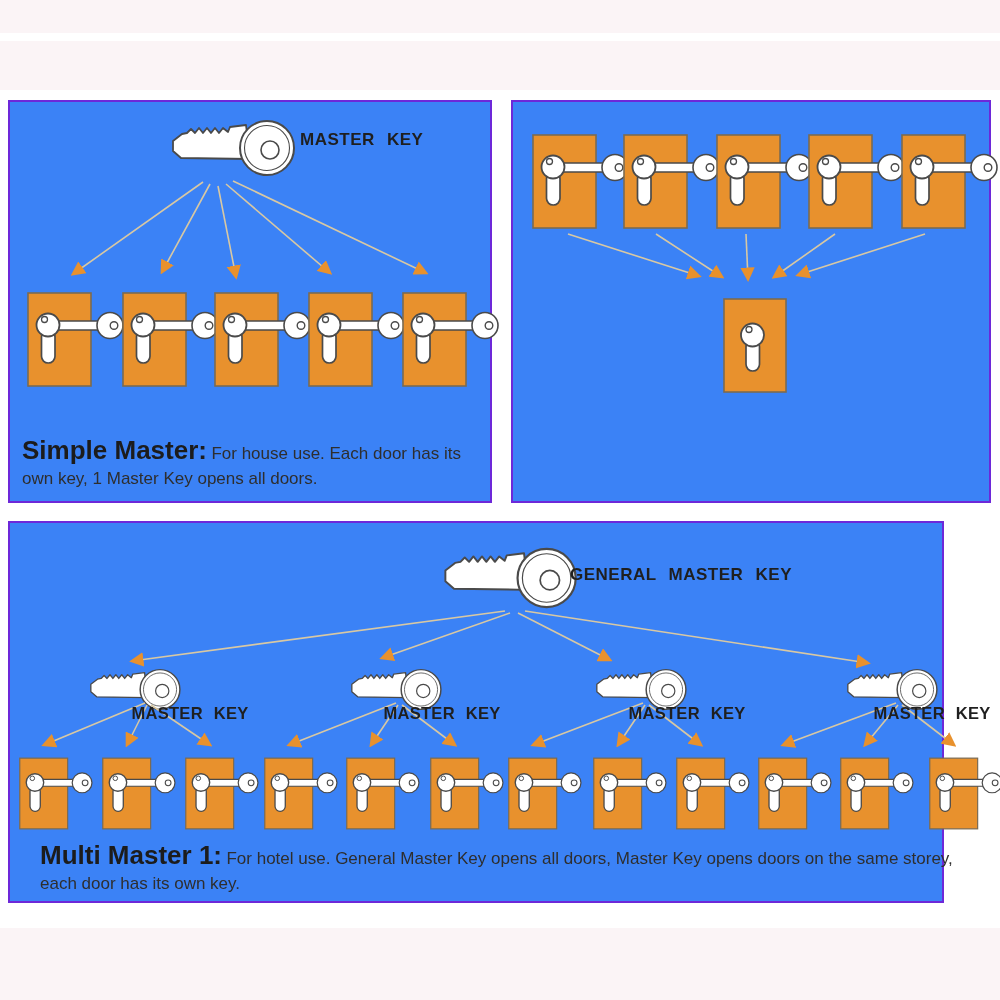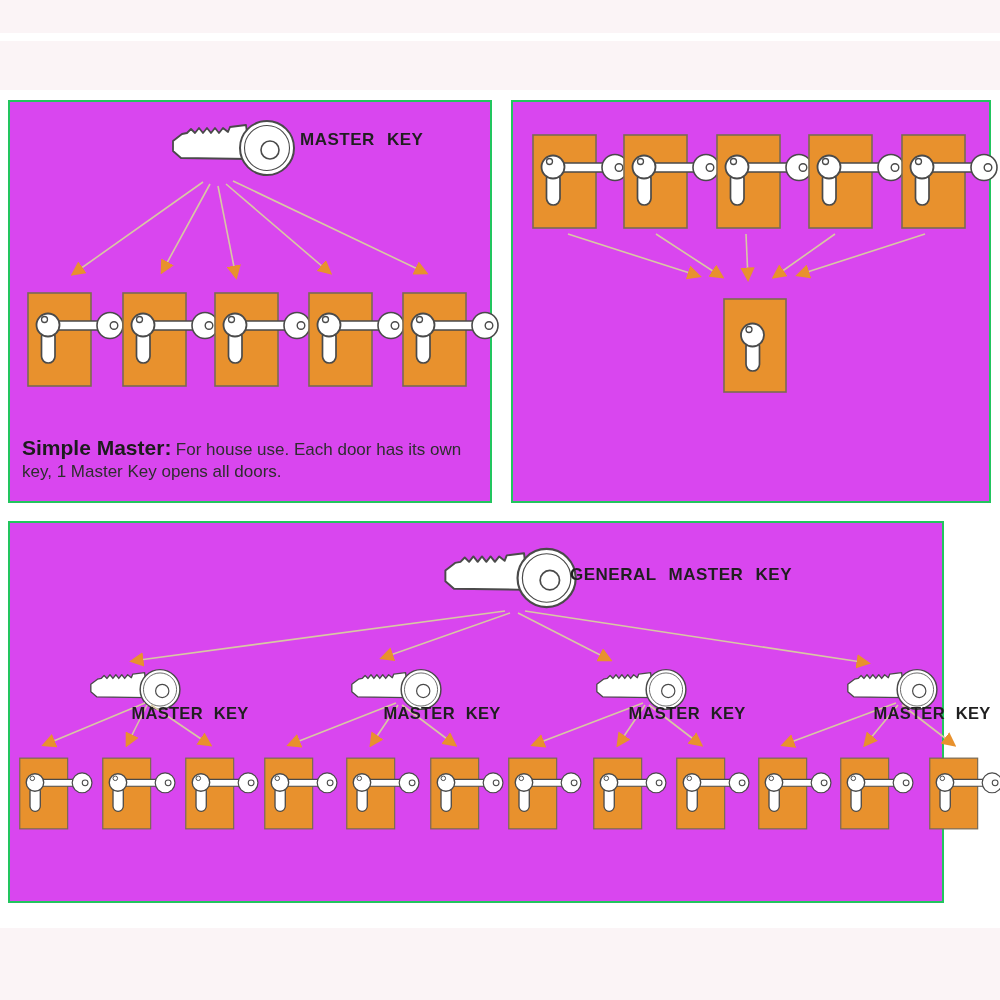--- a/index.html
+++ b/index.html
@@ -2,35 +2,35 @@
 <html><head>
 <meta charset="utf-8">
 <style>
   html,body{margin:0;padding:0;}
   body{
     width:1000px;height:1000px;position:relative;background:#ffffff;
     font-family:"Liberation Sans","DejaVu Sans",sans-serif;color:#262626;
     overflow:hidden;
   }
   .strip{position:absolute;left:0;width:1000px;background:#fbf4f6;}
-  .panel{position:absolute;background:#d946ef;border:2px solid #22c55e;box-sizing:border-box;}
+  .panel{position:absolute;background:#3b82f6;border:2px solid #6d28d9;box-sizing:border-box;}
   #panel-simple{left:8px;top:100px;width:484px;height:403px;}
   #panel-public{left:511px;top:100px;width:480px;height:403px;}
   #panel-multi{left:8px;top:521px;width:936px;height:382px;}
   .panel svg{position:absolute;left:0;top:0;overflow:visible;}
   .key-label{
     position:absolute;font-weight:bold;font-size:17px;letter-spacing:.5px;
     word-spacing:7px;color:#1f1f1f;white-space:nowrap;
   }
   .mk-label{
     position:absolute;font-weight:bold;font-size:16.5px;letter-spacing:.3px;
     word-spacing:6px;color:#1f1f1f;width:140px;text-align:center;white-space:nowrap;
   }
   .caption{position:absolute;line-height:1.3;}
-  .caption .hd{font-weight:bold;font-size:21px;color:#1c1c1c;text-align:right;}
+  .caption .hd{font-weight:bold;font-size:26px;color:#1c1c1c;text-align:right;}
   .caption .bd{font-size:17px;color:#2e2e2e;}
   line.arrow{stroke:#d8c8a3;stroke-width:1.6;}
 </style>
 </head>
 <body>
 
 <svg width="0" height="0" style="position:absolute">
   <defs>
 
     <symbol id="sym-key" viewBox="0 0 130 72">
@@ -153,13 +153,17 @@
     <use href="#sym-door" x="666" y="234" width="76" height="73"></use>
     <use href="#sym-door" x="748" y="234" width="76" height="73"></use>
     <use href="#sym-door" x="830" y="234" width="76" height="73"></use>
     <use href="#sym-door" x="919" y="234" width="76" height="73"></use>
   </svg>
   <div class="key-label" style="left:560px;top:42px">GENERAL MASTER KEY</div>
   <div class="mk-label" style="left:110px;top:181px">MASTER KEY</div>
   <div class="mk-label" style="left:362px;top:181px">MASTER KEY</div>
   <div class="mk-label" style="left:607px;top:181px">MASTER KEY</div>
   <div class="mk-label" style="left:852px;top:181px">MASTER KEY</div>
+  <div class="caption" style="left:30px;top:316px;width:930px">
+    <span class="hd">Multi Master 1:</span>
+    <span class="bd">For hotel use. General Master Key opens all doors, Master Key opens doors on the same storey, each door has its own key.</span>
+  </div>
 </div>
 
 </body></html>

